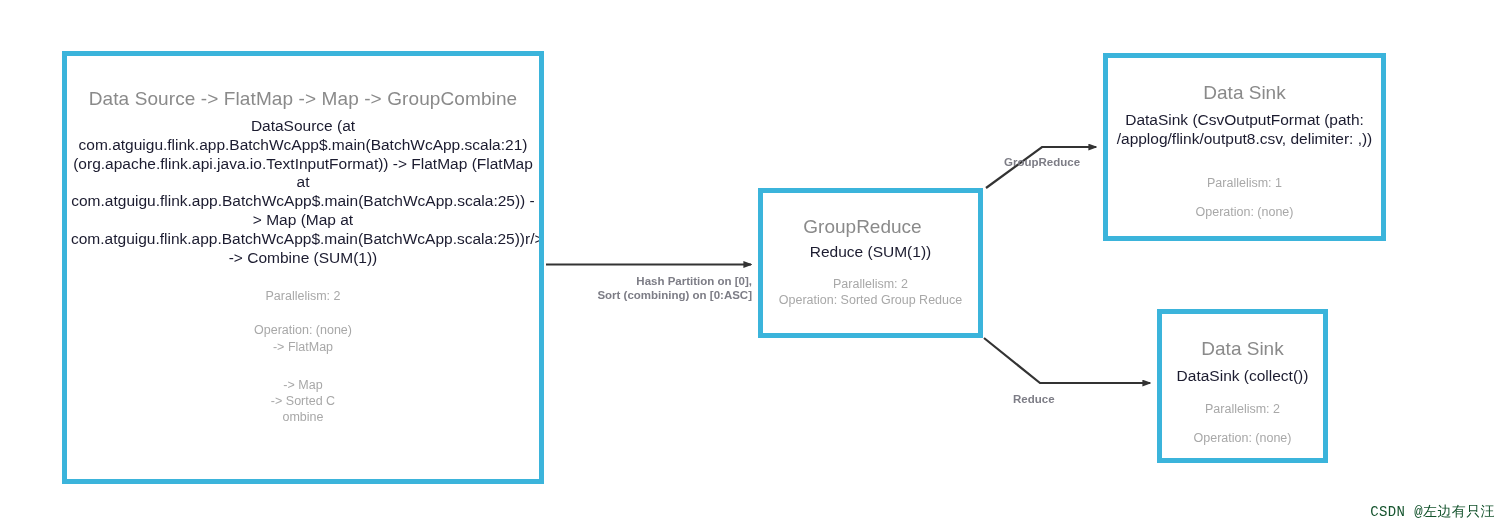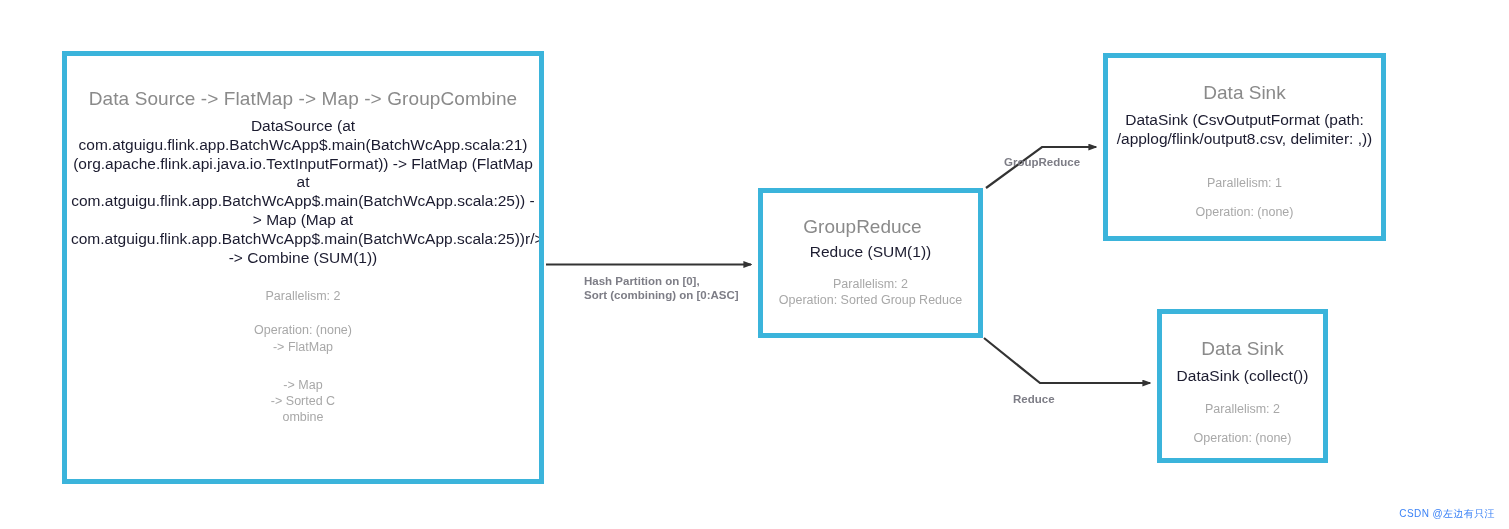--- a/index.html
+++ b/index.html
@@ -109,35 +109,36 @@
     width: 1509px; height: 529px;
     pointer-events: none;
   }
   .edge-label {
     position: absolute;
     color: #7d7d86;
     font-size: 11.5px;
     font-weight: bold;
     line-height: 1.22;
     white-space: pre-line;
-    text-align: left;
+    text-align: right;
   }
   #label-hash      { left: 584px; top: 274px; width: 168px; }
   #label-redist    { left: 1004px; top: 155px; width: 92px; text-align: left; }
   #label-forward   { left: 1013px; top: 392px; width: 80px; text-align: left; }
 
   
   #watermark {
     position: absolute;
     right: 14px;
     bottom: 8px;
-    color: #3b82f6;
-    font-size: 10px;
+    color: #14532d;
+    font-size: 14px;
     letter-spacing: .4px;
     white-space: nowrap;
+    font-family: Liberation Mono, monospace;
   }
 </style>
 </head>
 <body>
 
 <div id="canvas">
 
   <svg id="edges" viewBox="0 0 1509 529" width="1509" height="529">
     <defs>
       <marker id="arrowhead" markerWidth="9" markerHeight="9" refX="7.6" refY="3.4" orient="auto" markerUnits="userSpaceOnUse">

